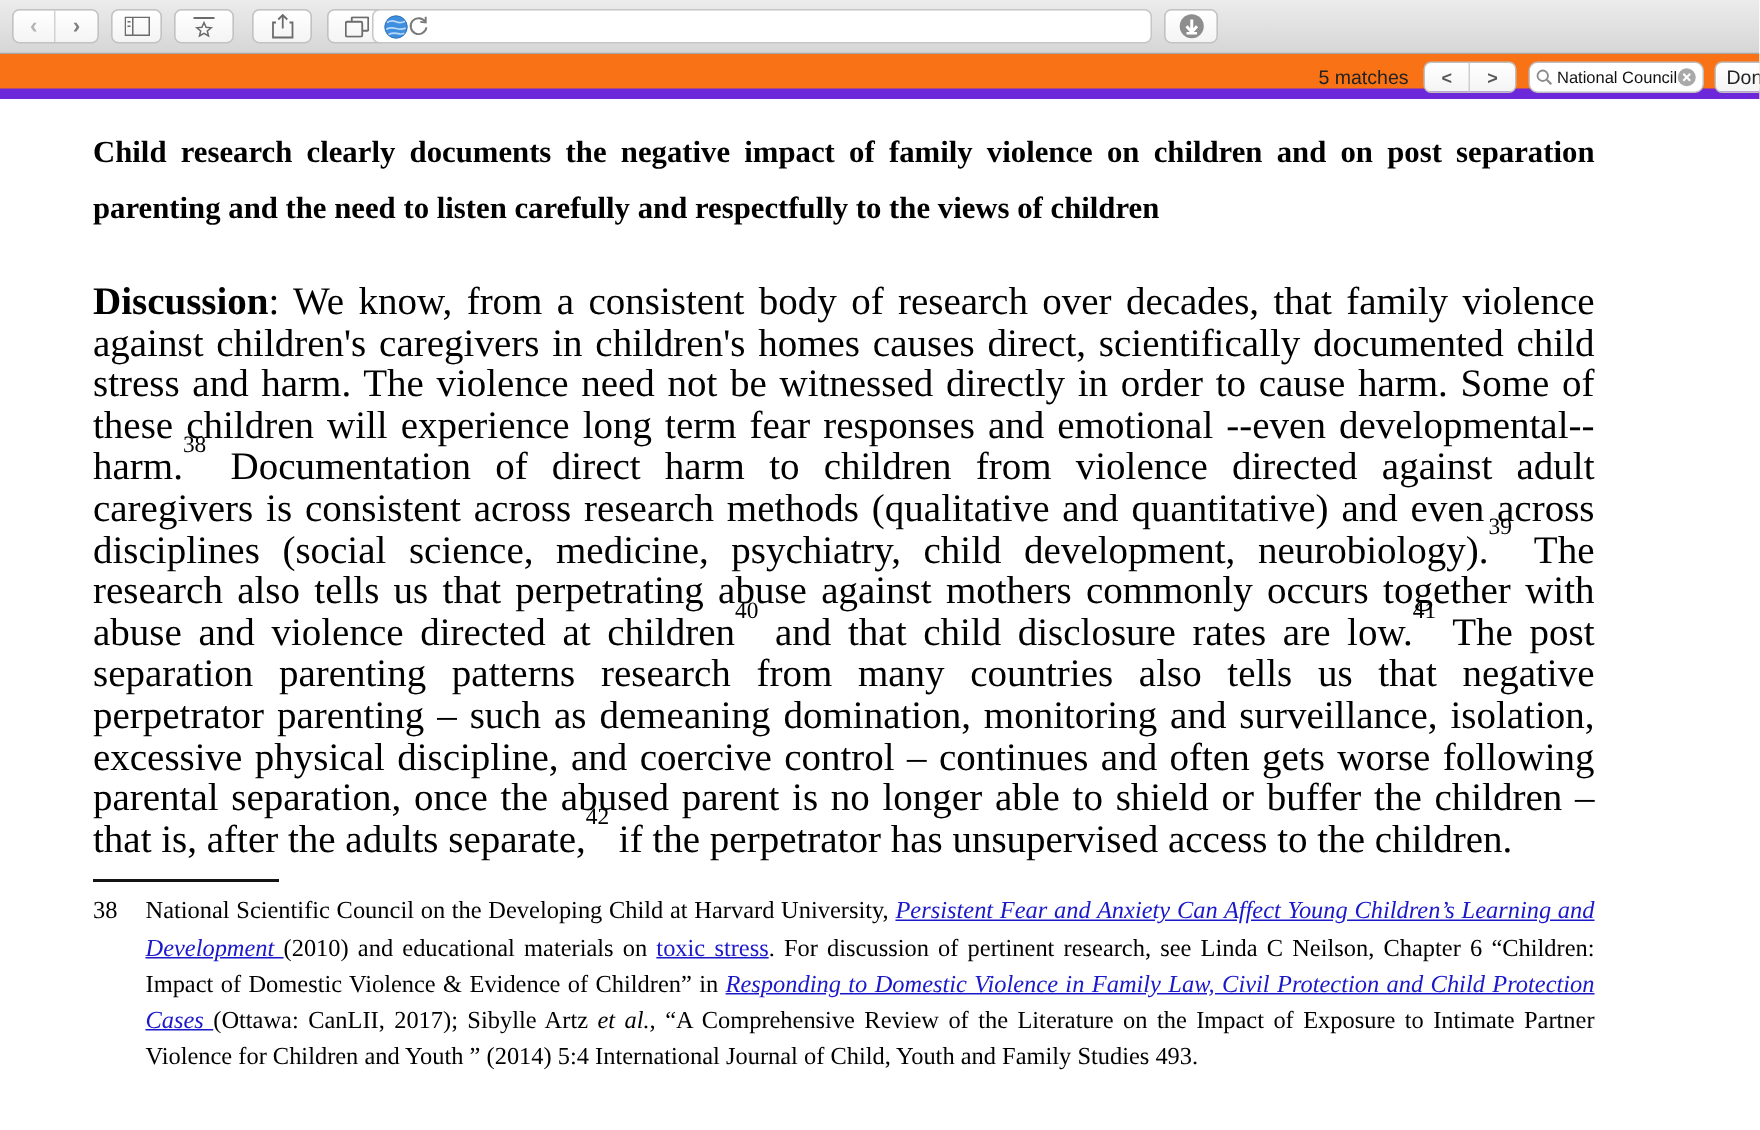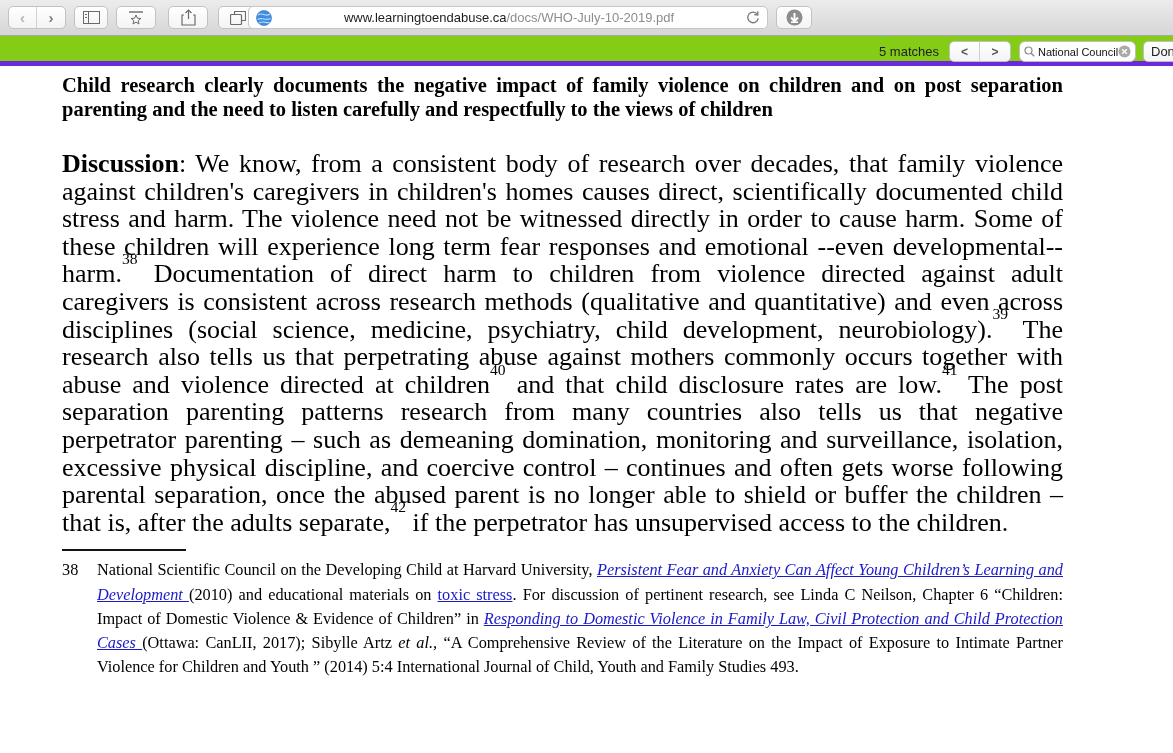--- a/index.html
+++ b/index.html
@@ -36,21 +36,21 @@
     font-size:13px;
   }
   .url-center { flex:1; text-align:center; white-space:nowrap; overflow:hidden; }
   .url-domain { color:#1c1c1c; }
   .url-path { color:#8d8d8d; }
   .btn-downloads { left:776px; width:36px; }
 
   
   .find-bar {
     position:absolute; top:36px; left:0; width:1173px; height:30px;
-    background:#84cc16; border-bottom:5px solid #6d28d9;
+    background:#f97316; border-bottom:7px solid #6d28d9;
     font-size:13px; color:#222;
   }
   .matches { position:absolute; top:8px; right:234px; white-space:nowrap; }
   .seg {
     position:absolute; top:5px; left:949px; width:62px; height:21px;
     background:linear-gradient(#ffffff,#f4f4f4); border:1px solid #bfbfbf; border-radius:5px;
     display:flex;
   }
   .seg-btn { width:50%; display:flex; align-items:center; justify-content:center; color:#565656; font-size:12px; font-weight:bold; }
   .seg-btn:first-child { border-right:1px solid #cfcfcf; }
@@ -66,21 +66,21 @@
   .done-btn {
     position:absolute; top:5px; left:1143px; width:48px; height:21px;
     background:linear-gradient(#ffffff,#f4f4f4); border:1px solid #bfbfbf; border-radius:5px;
     display:flex; align-items:center; padding-left:7px; font-size:13px; color:#222;
   }
 
   
   .doc { position:absolute; top:66px; left:0; width:1173px; height:687px; background:#fff; color:#000; }
   .page { margin-left:62px; width:1001px; font-family:"Liberation Serif", serif; }
   .heading {
-    margin-top:7px; font-weight:bold; font-size:20.5px; line-height:24px;
+    margin-top:18px; font-weight:bold; font-size:20.5px; line-height:37px;
     text-align:justify;
   }
   .bodypara { font-size:26px; line-height:27.6px; text-align:justify; }
   .p1 { margin-top:29px; }
   .p2 { margin-top:27px; }
   .blead { font-weight:bold; }
   sup.fnref { font-size:60%; line-height:0; position:relative; top:-0.55em; }
   .fn-sep { margin-top:13px; width:124px; border-top:2.5px solid #141414; }
   .footnotes { margin-top:7px; font-size:16.3px; line-height:24.2px; text-align:justify; }
   .footnote { position:relative; padding-left:35px; }
@@ -146,21 +146,20 @@
   <div class="url-field">
     <span>
       <svg width="16" height="16" viewBox="0 0 16 16">
         <circle cx="8" cy="8" r="7.5" fill="#3f8fe0"></circle>
         <circle cx="8" cy="8" r="7.5" fill="none" stroke="#2a6db4" stroke-width="0.6"></circle>
         <path d="M2 5 Q5 3.2 8 4.5 Q11 5.8 14 4.2" fill="none" stroke="#bcd9f5" stroke-width="1.1"></path>
         <path d="M1.5 9.5 Q4.5 8 8 9 Q11.5 10 14.5 8.6" fill="none" stroke="#bcd9f5" stroke-width="1.1"></path>
         <path d="M3 13 Q6 11.5 9.5 12.4 Q12 13 13.5 12.2" fill="none" stroke="#bcd9f5" stroke-width="1.1"></path>
       </svg>
     </span>
-    <span class="url-center"><span class="url-domain">www.learningtoendabuse.ca</span><span class="url-path">/docs/WHO-July-10-2019.pdf</span></span>
     <span>
       <svg width="14" height="15" viewBox="0 0 14 15">
         <path d="M11.5 4.5 A5.3 5.3 0 1 0 12.3 8.3" fill="none" stroke="#7a7a7a" stroke-width="1.3"></path>
         <path d="M11.8 1.2 L11.8 5 L8.2 4.6" fill="none" stroke="#7a7a7a" stroke-width="1.3"></path>
       </svg>
     </span>
   </div>
 
   <div class="tb-btn btn-downloads">
     <span>

